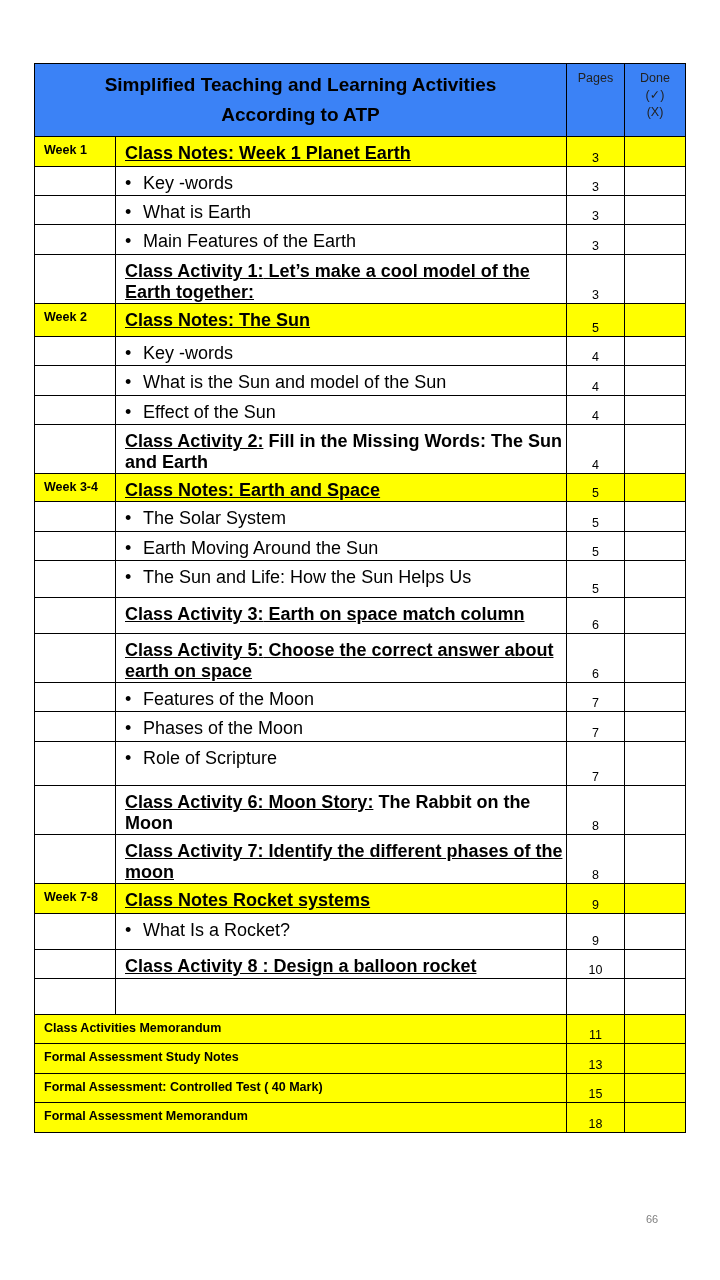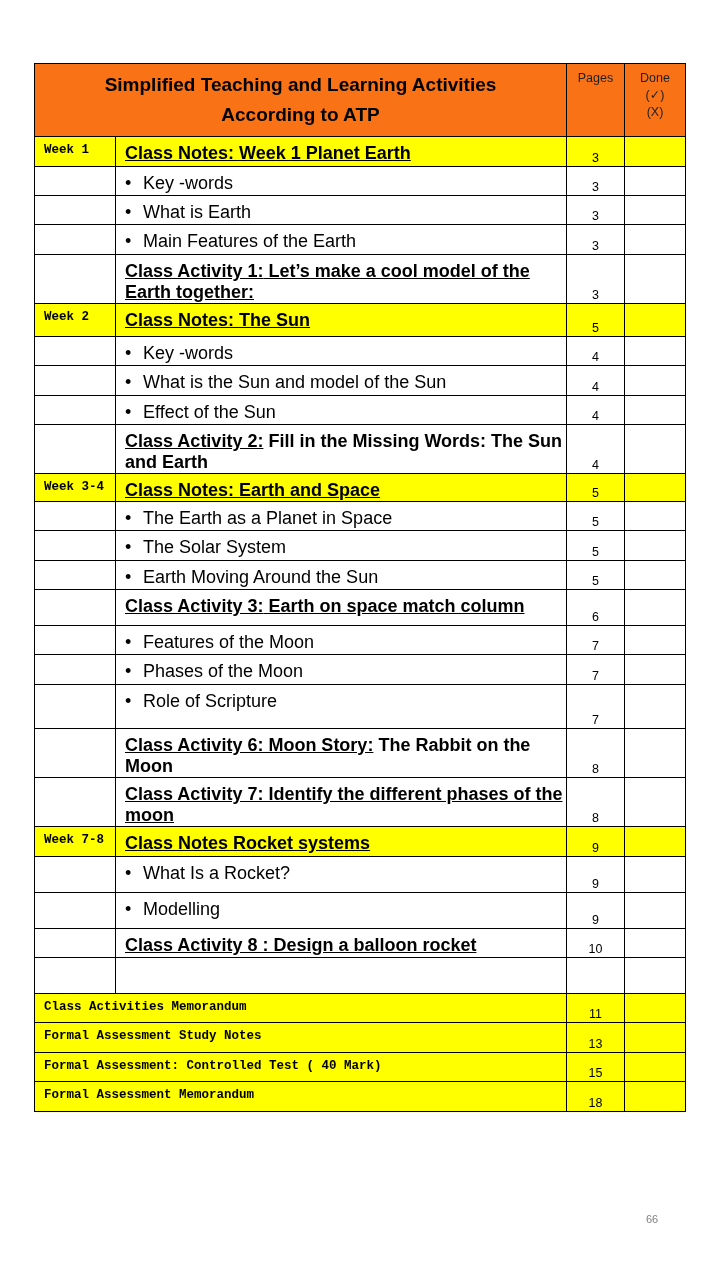--- a/index.html
+++ b/index.html
@@ -1,24 +1,24 @@
 <!DOCTYPE html>
 <html><head>
 <meta charset="utf-8">
 <style>
   html, body { margin: 0; padding: 0; background: #ffffff; }
   body { width: 720px; height: 1280px; position: relative; font-family: "Liberation Sans", sans-serif; color: #000; }
   .tbl { position: absolute; left: 34px; top: 63px; width: 651px; border-collapse: collapse; table-layout: fixed; }
   .tbl td { border: 1px solid #000; padding: 0; vertical-align: top; position: relative; }
   .tbl tr.row td { border-top-color: #7f7f7f; }
-  .hdr td { background: #f97316; }
+  .hdr td { background: #3b82f6; }
   .hdr .title { text-align: center; font-weight: bold; font-size: 19px; line-height: 30px; padding-top: 6px; }
   .hdr .colhead { text-align: center; font-size: 12.5px; line-height: 17px; padding-top: 6px; color: #222; }
   .yellow td { background: #FFFF00; }
-  .wk { font-weight: bold; font-size: 12.5px; padding: 6px 0 0 9px !important; font-family: Liberation Mono, monospace; }
+  .wk { font-weight: bold; font-size: 12.5px; padding: 6px 0 0 9px !important; }
   .txt { font-size: 18px; padding: 6px 0 0 9px !important; }
   .bold { font-weight: bold; }
   .u { text-decoration: underline; }
   .bullet { display: inline-block; width: 18px; }
   .pg { text-align: center; font-size: 12.5px; }
   .pg span { position: absolute; left: 0; right: 0; bottom: 1px; text-align: center; }
   .pagenum { position: absolute; left: 646px; top: 1213px; font-size: 11px; color: #7f7f7f; }
 </style>
 </head>
 <body>
@@ -126,47 +126,55 @@
         <td></td>
       </tr>
       <tr class="row yellow" style="height:18px">
         <td class="wk">Week 3-4</td>
         <td class="txt"><span class="bold u">Class Notes: Earth and Space</span><span class="bold u"></span></td>
         <td class="pg">
           <span>5</span>
         </td>
         <td></td>
       </tr>
-      <tr class="row" style="height:29px">
-        <td class="wk"></td>
-        <td class="txt"><span class="bullet">•</span><span>The Earth as a Planet in Space</span></td>
-        <td class="pg">
-          <span>5</span>
-        </td>
-        <td></td>
-      </tr>
       <tr class="row" style="height:30px">
         <td class="wk"></td>
         <td class="txt"><span class="bullet">•</span><span>The Solar System</span></td>
         <td class="pg">
           <span>5</span>
         </td>
         <td></td>
       </tr>
       <tr class="row" style="height:29px">
         <td class="wk"></td>
         <td class="txt"><span class="bullet">•</span><span>Earth Moving Around the Sun</span></td>
         <td class="pg">
           <span>5</span>
         </td>
         <td></td>
       </tr>
+      <tr class="row" style="height:37px">
+        <td class="wk"></td>
+        <td class="txt"><span class="bullet">•</span><span>The Sun and Life: How the Sun Helps Us</span></td>
+        <td class="pg">
+          <span>5</span>
+        </td>
+        <td></td>
+      </tr>
       <tr class="row" style="height:36px">
         <td class="wk"></td>
         <td class="txt"><span class="bold u">Class Activity 3:</span><span class="bold u"> Earth on space match column</span></td>
+        <td class="pg">
+          <span>6</span>
+        </td>
+        <td></td>
+      </tr>
+      <tr class="row" style="height:29px">
+        <td class="wk"></td>
+        <td class="txt"><span class="bold u">Class Activity 5:</span><span class="bold u"> Choose the correct answer about earth on space</span></td>
         <td class="pg">
           <span>6</span>
         </td>
         <td></td>
       </tr>
       <tr class="row" style="height:29px">
         <td class="wk"></td>
         <td class="txt"><span class="bullet">•</span><span>Features of the Moon</span></td>
         <td class="pg">
           <span>7</span>
@@ -209,28 +217,20 @@
         <td class="wk">Week 7-8</td>
         <td class="txt"><span class="bold u">Class Notes Rocket systems</span><span class="bold u"></span></td>
         <td class="pg">
           <span>9</span>
         </td>
         <td></td>
       </tr>
       <tr class="row" style="height:36px">
         <td class="wk"></td>
         <td class="txt"><span class="bullet">•</span><span>What Is a Rocket?</span></td>
-        <td class="pg">
-          <span>9</span>
-        </td>
-        <td></td>
-      </tr>
-      <tr class="row" style="height:36px">
-        <td class="wk"></td>
-        <td class="txt"><span class="bullet">•</span><span>Modelling</span></td>
         <td class="pg">
           <span>9</span>
         </td>
         <td></td>
       </tr>
       <tr class="row" style="height:29px">
         <td class="wk"></td>
         <td class="txt"><span class="bold u">Class Activity 8 : Design a balloon rocket</span><span class="bold u"></span></td>
         <td class="pg">
           <span>10</span>

